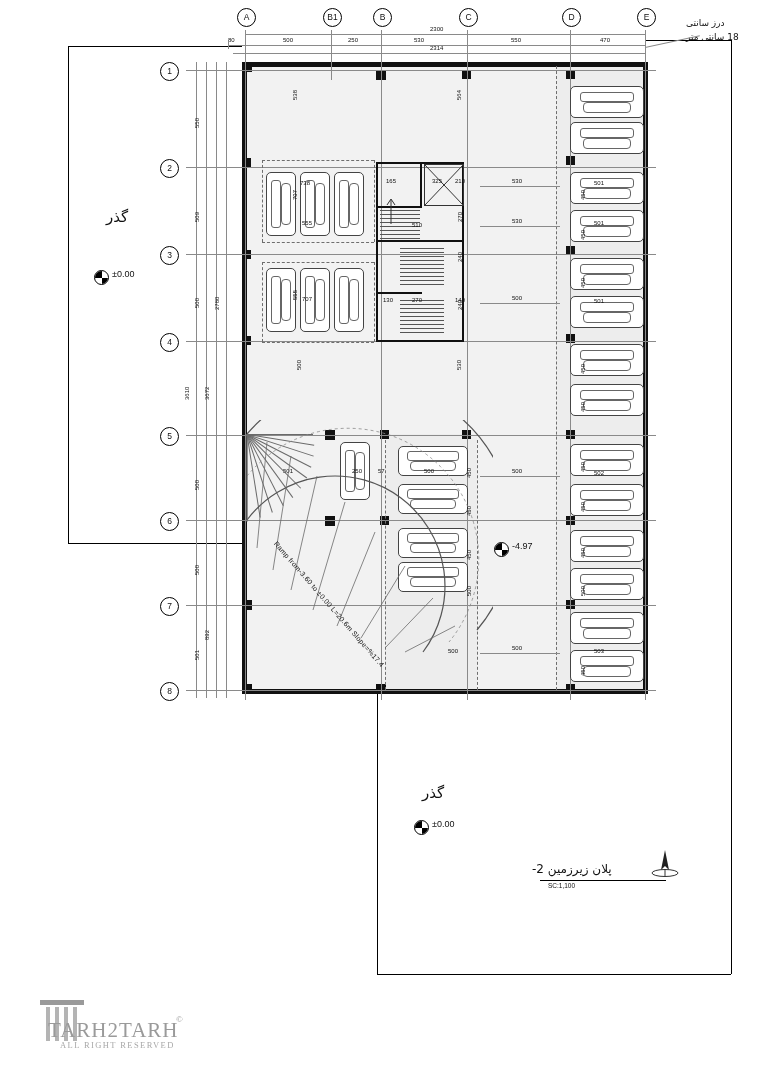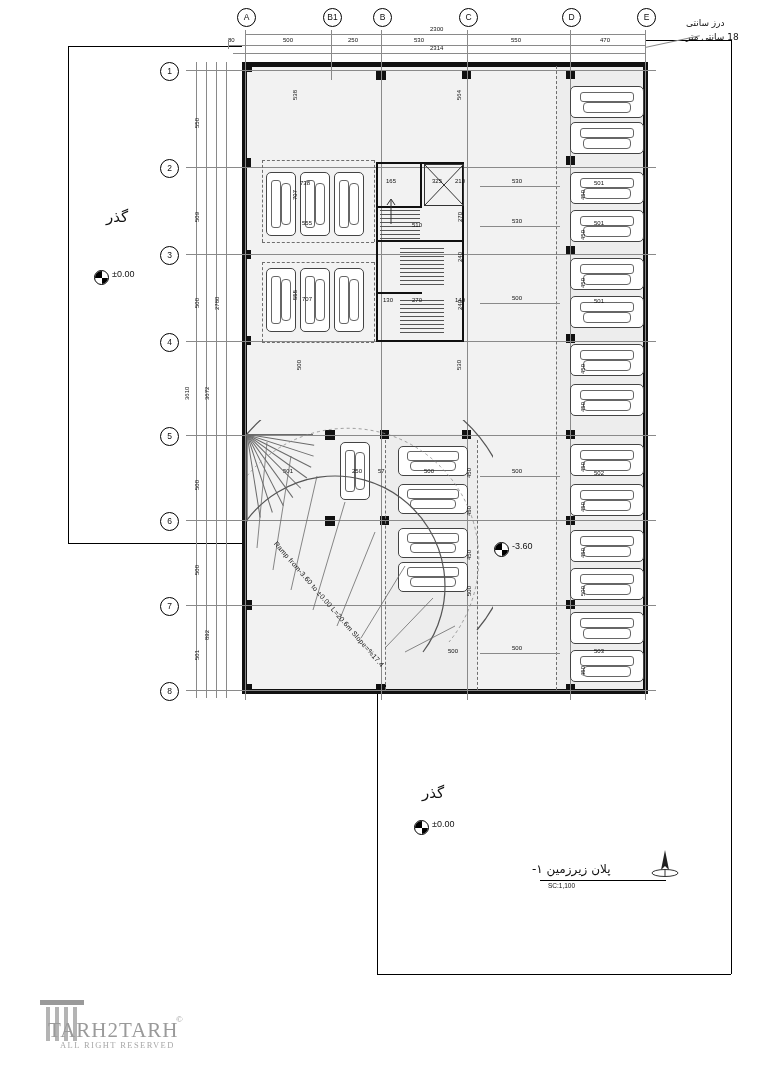--- a/index.html
+++ b/index.html
@@ -380,35 +380,35 @@
         <line x1="104" y1="206" x2="142" y2="112"></line>
         <line x1="128" y1="218" x2="172" y2="146"></line>
         <line x1="152" y1="228" x2="200" y2="178"></line>
         <line x1="172" y1="232" x2="222" y2="206"></line>
       </g>
     </svg>
   </div>
   <div class="lbl" style="left:278px;top:540px;transform-origin:left top;transform:rotate(49deg);font-size:7px;letter-spacing:0.3px;">Ramp from-3.60 to ±0.00  L=20.6m Slope=%17.4</div>
 
   <div class="lvl" style="left:494px;top:542px;"></div>
-  <div class="lbl" style="left:512px;top:541px;font-size:9px;">-3.60</div>
+  <div class="lbl" style="left:512px;top:541px;font-size:9px;">-4.97</div>
 
   <div class="lvl" style="left:94px;top:270px;"></div>
   <div class="lbl" style="left:112px;top:269px;font-size:9px;">±0.00</div>
   <div class="fa" style="left:106px;top:208px;font-size:15px;">گذر</div>
 
   <div class="lvl" style="left:414px;top:820px;"></div>
   <div class="lbl" style="left:432px;top:819px;font-size:9px;">±0.00</div>
   <div class="fa" style="left:422px;top:784px;font-size:15px;">گذر</div>
 
   <div class="fa" style="left:686px;top:18px;font-size:9px;">درز سانتی</div>
   <div class="fa" style="left:686px;top:32px;font-size:9px;">18 سانتی متر</div>
   <div class="hthin" style="left:645px;top:47px;width:56px;transform:rotate(-12deg);transform-origin:left center;"></div>
 
-  <div class="fa" style="left:532px;top:862px;font-size:12px;">پلان زیرزمین ۱-</div>
+  <div class="fa" style="left:532px;top:862px;font-size:12px;">پلان زیرزمین 2-</div>
   <div class="abs" style="left:650px;top:848px;">
     <svg width="30" height="30" viewBox="0 0 30 30">
       <polygon points="15,2 19,22 15,18 11,22" fill="#222"></polygon>
       <ellipse cx="15" cy="25" rx="13" ry="3.5" fill="none" stroke="#333" stroke-width="1"></ellipse>
       <line x1="15" y1="21" x2="15" y2="28" stroke="#333"></line>
     </svg>
   </div>
   <div class="hline" style="left:540px;top:880px;width:126px;"></div>
   <div class="lbl" style="left:548px;top:882px;font-size:6.5px;">SC:1,100</div>
 

